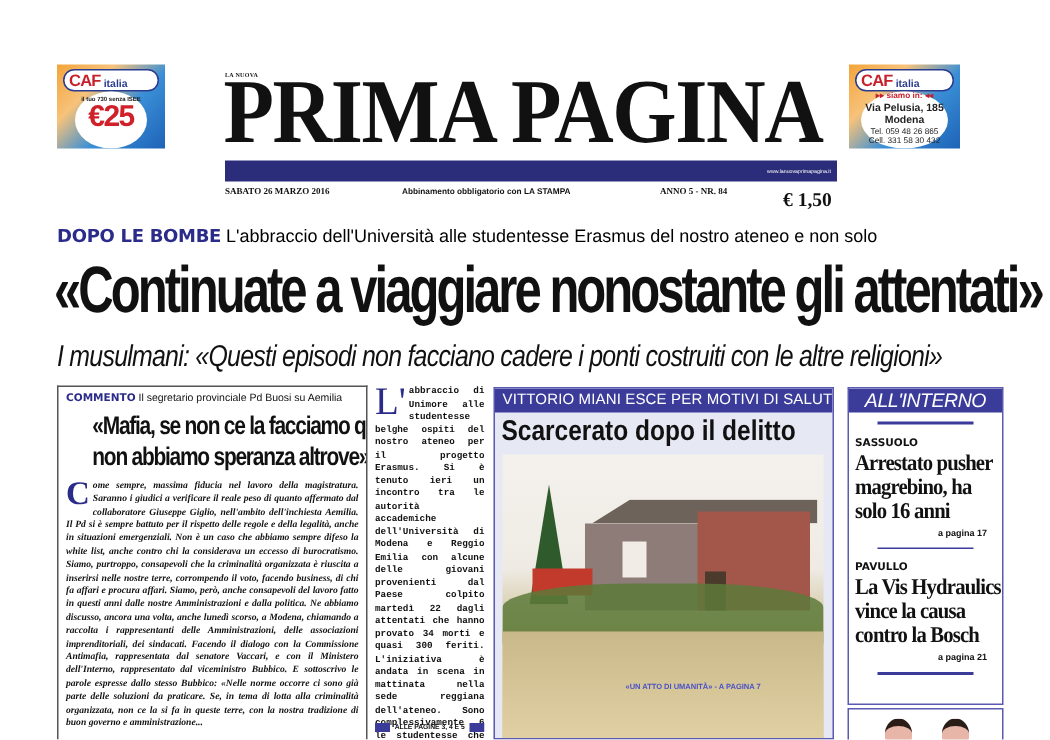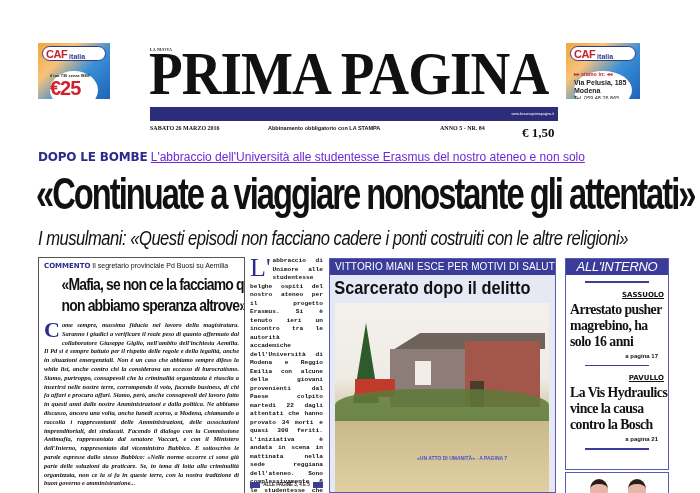--- a/index.html
+++ b/index.html
@@ -8,21 +8,21 @@
 
   
   .ad { position:absolute; top:43px; width:72px; height:56px; overflow:hidden;
         background:linear-gradient(135deg,#f3a43a 0%,#f7c27a 30%,#3a8fd6 60%,#1e63b8 100%); }
   .ad.left { left:38px; }
   .ad.right { left:566px; width:74px; }
   .ad .caf { position:absolute; top:3px; left:4px; right:4px; height:15px; border-radius:8px;
              background:#ffffff; border:1.5px solid #2b3c8f; display:flex; align-items:flex-end; padding-left:3px; }
   .ad .caf b { font-family:"Liberation Sans", sans-serif; font-weight:900; font-size:11px; color:#c8202b; letter-spacing:-0.5px; }
   .ad .caf i { font-style:normal; font-size:7px; font-weight:700; color:#2b3c8f; margin-left:2px; }
-  .ad .circle { position:absolute; left:12px; top:18px; width:48px; height:38px; border-radius:50%; background:#fff; text-align:left;margin-top:10px; }
+  .ad .circle { position:absolute; left:12px; top:18px; width:48px; height:38px; border-radius:50%; background:#fff; text-align:center; }
   .ad.left .circle .p730 { font-size:8px; font-weight:700; color:#222; display:block; margin-top:2px; }
   .ad.left .circle .price { font-size:20px; font-weight:900; color:#d0202a; line-height:18px; display:block; letter-spacing:-1px; }
   .ad.right .circle { left:8px; width:58px; }
   .ad.right .circle span { display:block; font-size:5.5px; line-height:6px; color:#222; }
   .ad.right .circle .street { font-size:7px; line-height:8px; font-weight:700; margin-top:2px; }
   .ad.right .circle .city { font-size:7px; line-height:8px; font-weight:700; }
   .ad.right .circle .arr { color:#c8202b; font-weight:700; }
 
   
   .lanuova { position:absolute; left:150px; top:47px; font-family:"Liberation Serif", serif; font-size:4px; font-weight:700; letter-spacing:0.2px; }
@@ -37,21 +37,21 @@
               font-family:"Liberation Serif", serif; }
   .infoline span { position:absolute; top:0; white-space:nowrap; }
   .infoline .date { left:0; }
   .infoline .abb { left:118px; font-family:"Liberation Sans", sans-serif; font-size:5.5px; }
   .infoline .anno { left:290px; }
   .infoline .price { left:372px; font-size:13px; }
 
   
   .kicker { position:absolute; left:38px; top:150px; white-space:nowrap; font-size:12px; line-height:14px; }
   .kicker .k1 { color:#2b2c8a; font-weight:900; font-family:"DejaVu Sans", sans-serif; font-size:12px; letter-spacing:-0.2px; }
-  .kicker .k2 { color:#6d28d9; font-size:12px;text-decoration:underline; }
+  .kicker .k2 { color:#000000; font-size:12px; }
   .headline { position:absolute; left:36px; top:171px; white-space:nowrap; font-family:"Liberation Sans", sans-serif;
               font-weight:900; font-size:38px; line-height:40px; letter-spacing:-2.3px; transform:scaleX(0.86) scaleY(1.15);
               transform-origin:left top; }
   .subhead { position:absolute; left:38px; top:227px; white-space:nowrap; font-family:"Liberation Sans", sans-serif;
              font-style:italic; font-size:20px; line-height:22px; letter-spacing:-0.6px; transform:scaleX(0.83);
              transform-origin:left top; }
 
   
   .commento { position:absolute; left:38px; top:257px; width:207px; height:236px; border:1px solid #555; border-bottom:none; overflow:hidden; padding:3px 5px; }
   .commento .cline { white-space:nowrap; font-size:7px; line-height:9px; }
@@ -87,21 +87,21 @@
   .photo .bush { position:absolute; left:0; top:86px; width:214px; height:40px; background:#5d7a3a; border-radius:40% 40% 0 0; opacity:0.85; }
   .photo .truck { position:absolute; left:20px; top:76px; width:40px; height:18px; background:#c23a2c; }
   .photo .grass { position:absolute; left:0; top:118px; width:214px; height:72px; background:linear-gradient(180deg,#c9b98a,#e0d0a3); }
   .photo .caption { position:absolute; left:82px; top:152px; white-space:nowrap; font-size:5px; font-weight:700; color:#4b52c8; }
 
   
   .interno { position:absolute; left:565px; top:258px; width:104px; height:212px; border:1.5px solid #5a5ab0; overflow:hidden; }
   .interno .ihead { height:16px; background:#3b3c9a; color:#fff; font-size:13px; line-height:16px; text-align:center; letter-spacing:-0.3px;font-style:italic; }
   .interno .rule { width:64px; height:1.5px; background:#3b3c9a; margin:6px auto 0; }
   .interno .item { padding:0 4px; }
-  .interno .ikick { font-size:7px; font-weight:900; text-align:right; margin-top:8px; font-family:"DejaVu Sans", sans-serif;text-decoration:underline; }
+  .interno .ikick { font-size:7px; font-weight:900; text-align:left; margin-top:8px; font-family:"DejaVu Sans", sans-serif; }
   .interno .ititle { font-family:"Liberation Serif", serif; font-weight:700; font-size:15px; line-height:16px; letter-spacing:-0.6px; margin-top:2px; transform:scaleX(0.92); transform-origin:left top; white-space:nowrap; }
   .interno .ipage { font-size:6px; font-weight:700; text-align:right; margin-top:4px; padding-right:6px; }
   .cartoon { position:absolute; left:565px; top:472px; width:104px; height:30px; border:1.5px solid #5a5ab0; overflow:hidden; background:#fff; }
   .cartoon .face { position:absolute; top:6px; width:18px; height:20px; border-radius:50% 50% 40% 40%; background:#e8b6a8; border-top:5px solid #2a1d18; }
   .cartoon .f1 { left:24px; }
   .cartoon .f2 { left:62px; }
 </style>
 </head>
 <body>
 

